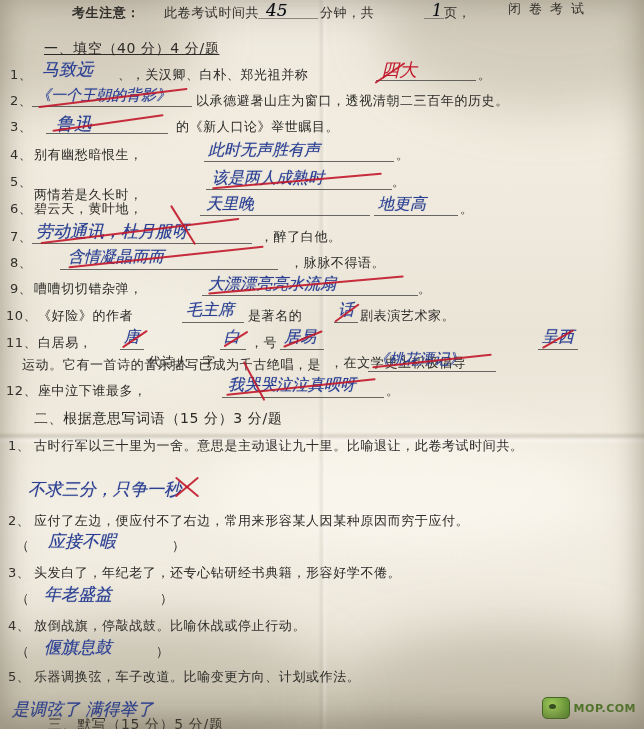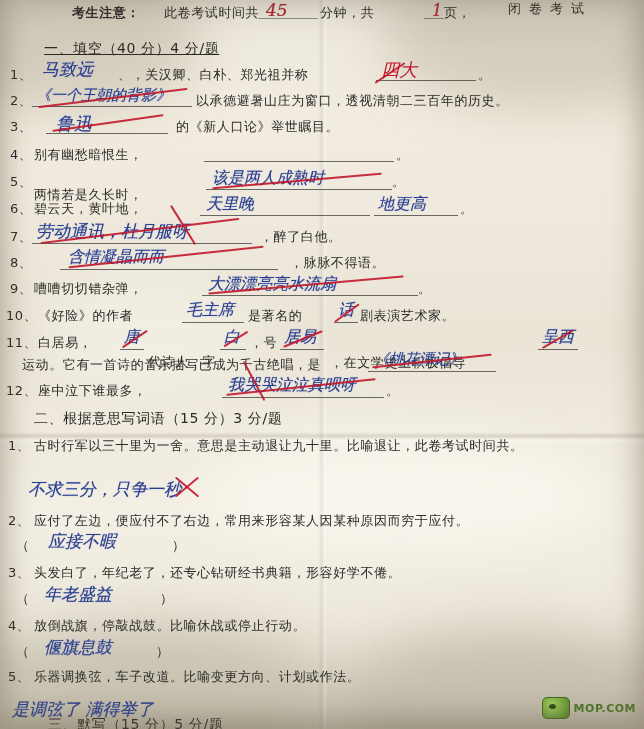--- a/index.html
+++ b/index.html
@@ -66,21 +66,21 @@
   
   .hw {
     position: absolute;
     color: #2a3f93;
     font-family: "DejaVu Serif", serif;
     font-size: 15px;
     white-space: nowrap;
     font-style: italic;
     text-shadow: 0 0 1px rgba(42,63,147,.5);
   }
-  .hw.dark { color: #b91c1c; text-align: center; }
+  .hw.dark { color: #000000; text-align: center; }
   
   .rd {
     position: absolute;
     color: #c2172a;
     font-family: "DejaVu Serif", serif;
     font-size: 15px;
     white-space: nowrap;
     font-style: italic;
   }
   .rule {
@@ -176,20 +176,21 @@
     <div class="slash" style="left:38px;top:97px;width:150px;transform:rotate(-7deg);"></div>
 
     <div class="pr" style="left:10px;top:118px;">3、</div>
     <div class="hw" style="left:56px;top:112px;font-size:18px;">鲁迅</div>
     <div class="pr" style="left:176px;top:118px;">的《新人口论》举世瞩目。</div>
     <div class="rule" style="left:46px;top:133px;width:122px;"></div>
     <div class="slash" style="left:52px;top:122px;width:112px;transform:rotate(-8deg);"></div>
 
     <div class="pr" style="left:10px;top:146px;">4、</div>
     <div class="pr" style="left:34px;top:146px;">别有幽愁暗恨生，</div>
+    <div class="hw" style="left:208px;top:140px;font-size:16px;">此时无声胜有声</div>
     <div class="pr" style="left:396px;top:146px;">。</div>
     <div class="rule" style="left:204px;top:161px;width:190px;"></div>
 
     <div class="pr" style="left:10px;top:173px;">5、</div>
     <div class="pr" style="left:34px;top:173px;margin-top:13px;">两情若是久长时，</div>
     <div class="hw" style="left:212px;top:168px;font-size:16px;">该是两人成熟时</div>
     <div class="pr" style="left:392px;top:173px;">。</div>
     <div class="rule" style="left:206px;top:189px;width:186px;"></div>
     <div class="slash" style="left:212px;top:180px;width:170px;transform:rotate(-5deg);"></div>
 

